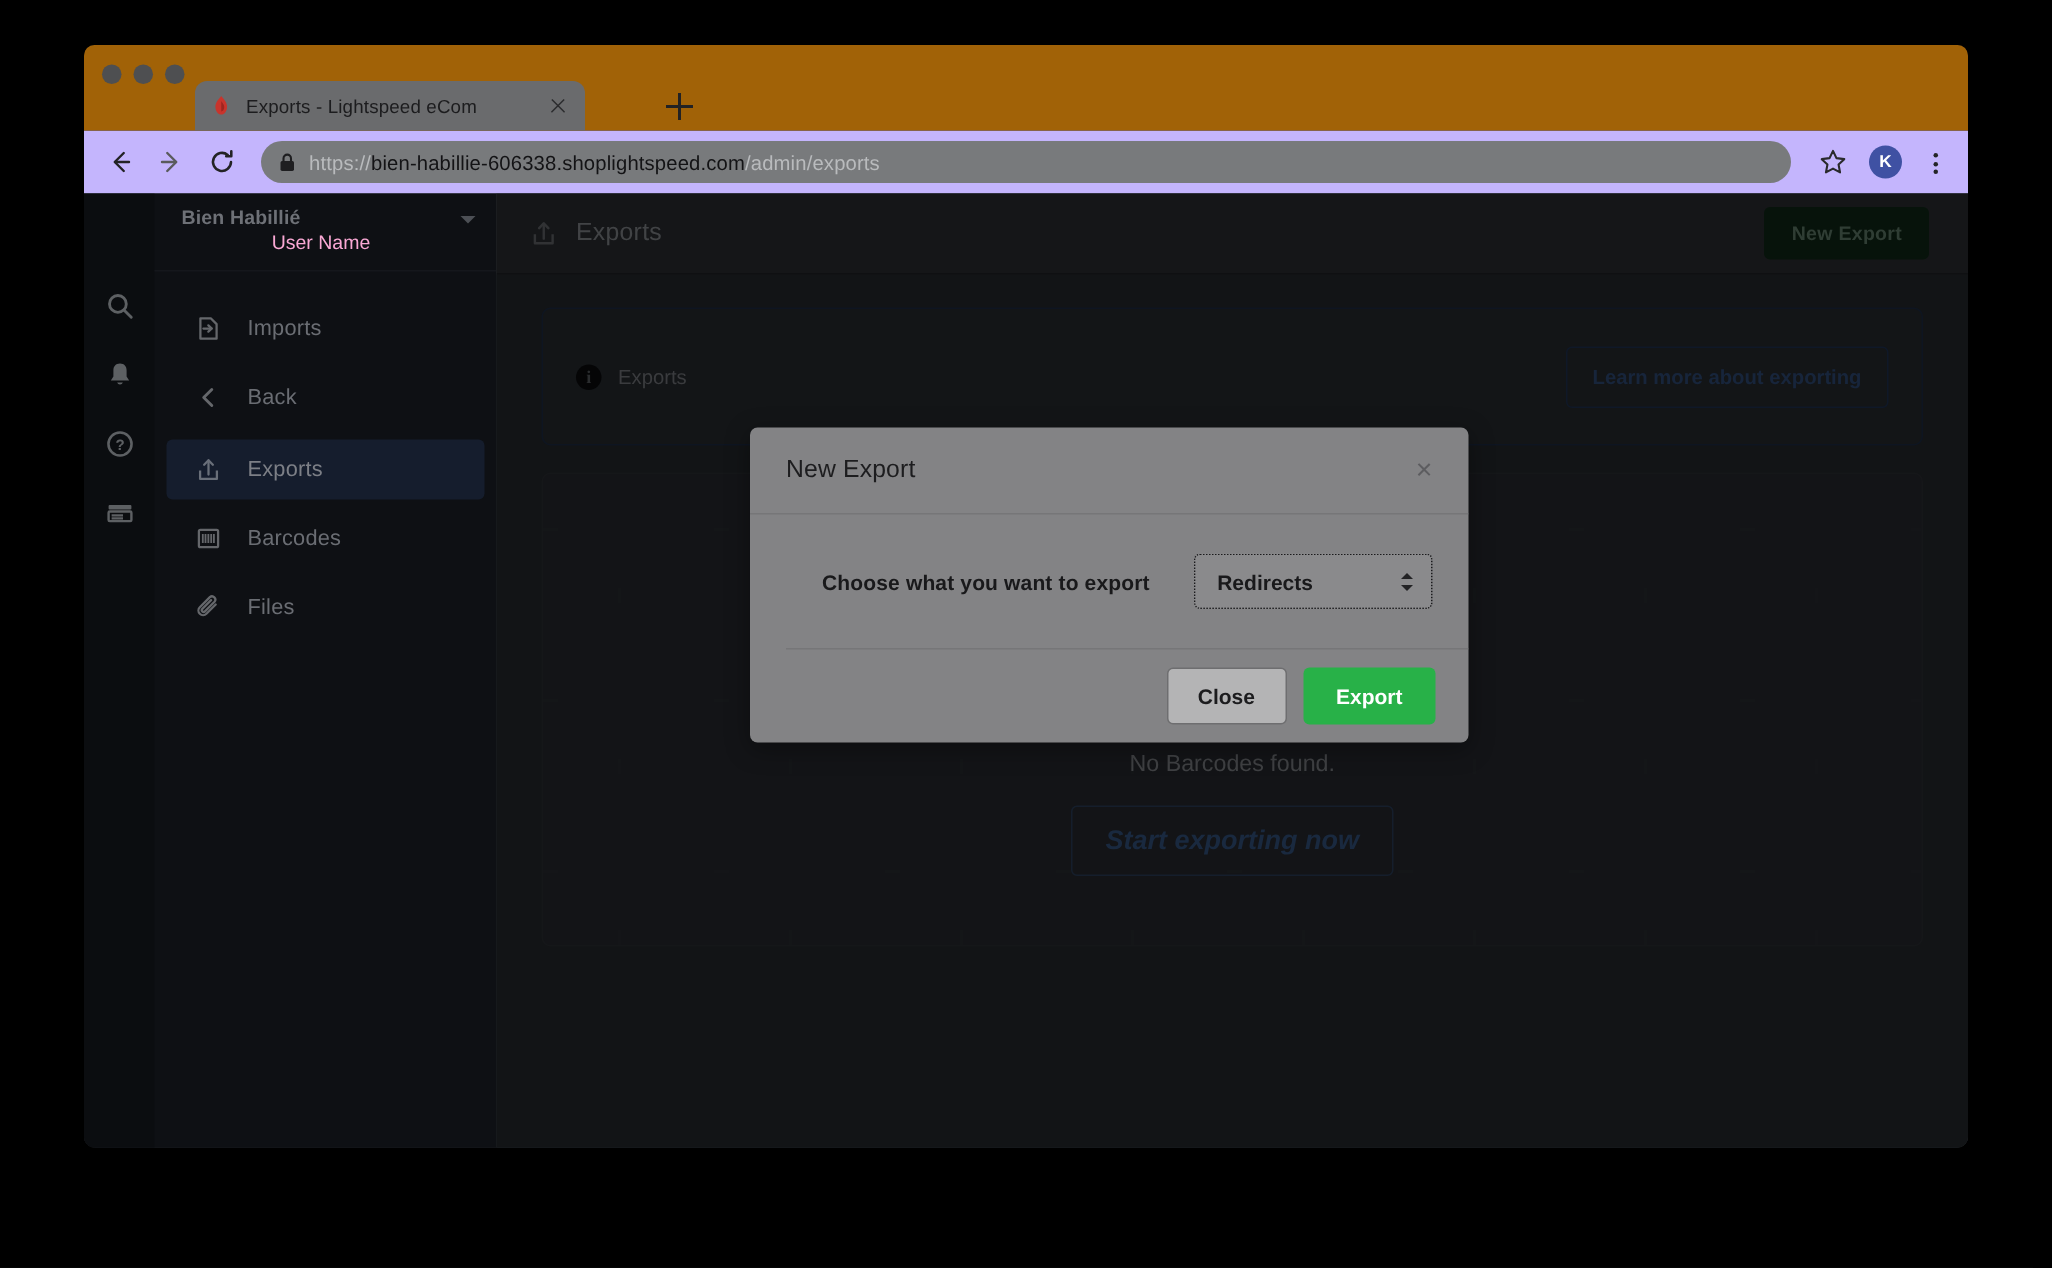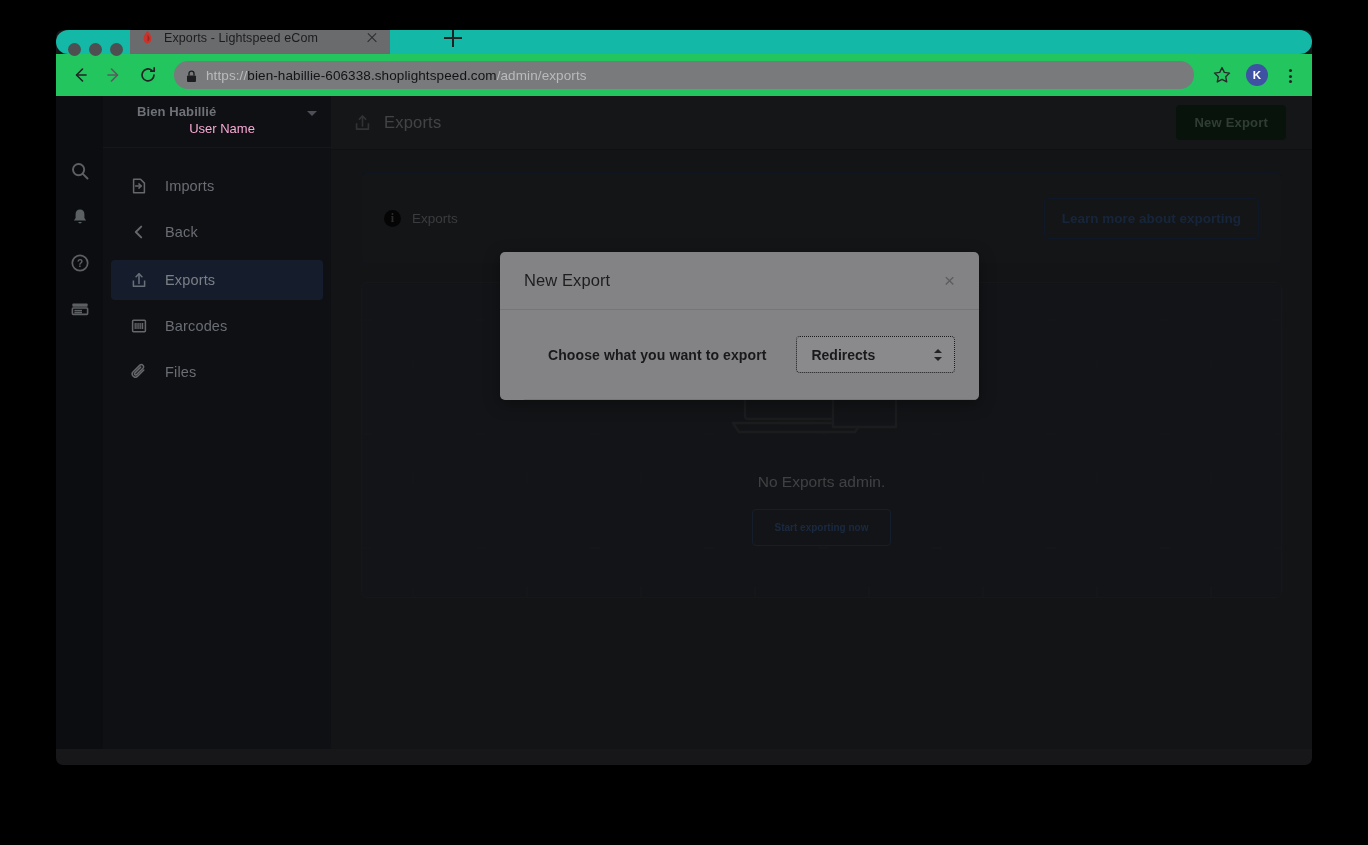--- a/index.html
+++ b/index.html
@@ -15,27 +15,26 @@
     position: absolute;
     left: 56px; top: 30px;
     width: 1256px; height: 735px;
     border-radius: 7px;
     overflow: hidden;
     background: #17171a;
   }
 
   
   .tabstrip {
-    height: 24px;
-    background: #14b8a6;
+    height: 57px;
+    background: #a16207;
     position: relative;
     display: flex;
     align-items: flex-end;
     padding-left: 10px;
-    border-radius: 16px;
   }
   .traffic-lights {
     position: absolute;
     left: 12px; top: 13px;
     display: flex; gap: 8px;
   }
   .dot { width: 13px; height: 13px; border-radius: 50%; background: #4e4f51; }
 
   .tab {
     position: absolute;
@@ -78,21 +77,21 @@
   }
   .newtab:before, .newtab:after {
     content: ""; position: absolute; background: #222224;
   }
   .newtab:before { left: 0; top: 8px; width: 18px; height: 2px; }
   .newtab:after  { left: 8px; top: 0; width: 2px; height: 18px; }
 
   
   .toolbar {
     height: 42px;
-    background: #22c55e;
+    background: #c4b5fd;
     display: flex; align-items: center;
     padding: 0 14px;
     gap: 14px;
   }
   .nav-btn {
     width: 20px; height: 20px;
     flex: 0 0 20px;
     position: relative;
   }
   .omnibox {
@@ -163,21 +162,21 @@
     display: flex; align-items: center; justify-content: center;
   }
   .sidebar-main { flex: 1 1 auto; position: relative; }
 
   .store-header {
     height: 52px;
     padding: 7px 14px 0 18px;
     display: flex; align-items: flex-start;
     border-bottom: 1px solid #15171c;
   }
-  .store-header-text { flex: 1 1 auto; margin-left: 16px; }
+  .store-header-text { flex: 1 1 auto; }
   .store-name {
     font-size: 13px; font-weight: bold;
     color: #6e7177;
     line-height: 17px;
     letter-spacing: .1px;
   }
   .store-user {
     font-size: 13px;
     color: #f9a8d4;
     line-height: 17px;
@@ -319,24 +318,25 @@
     font-size: 15.5px;
     color: #7e8186;
     margin-bottom: 18px;
     position: relative;
   }
   .btn-start-exporting {
     background: transparent;
     border: 1px solid #2a3d59;
     border-radius: 4px;
     color: #33527f;
-    font-size: 10px; font-weight: bold;
+    font-size: 18px; font-weight: bold;
     padding: 12px 22px;
     font-family: inherit;
     position: relative;
+    font-style: italic;
   }
 
   
   .overlay {
     position: absolute;
     inset: 0;
     background: rgba(0,0,0,0.50);
     z-index: 40;
   }
   .modal {
@@ -638,21 +638,21 @@
               <path d="M44 30 Q49 23 54 30" stroke="#34383d" stroke-width="2.6" fill="none" stroke-linecap="round"></path>
               <path d="M82 30 Q87 23 92 30" stroke="#34383d" stroke-width="2.6" fill="none" stroke-linecap="round"></path>
               <path d="M46 45 Q68 64 90 45" stroke="#34383d" stroke-width="2.8" fill="none" stroke-linecap="round"></path>
 
               <path d="M104 18 H152 L167 33 V92 H104 Z" stroke="#34383d" stroke-width="2.4" fill="#26292e" stroke-linejoin="round"></path>
               <path d="M152 18 V33 H167" stroke="#34383d" stroke-width="2.4" fill="none" stroke-linejoin="round"></path>
               <text x="137" y="63" font-size="21" font-family="Liberation Sans, sans-serif" fill="#3a3e43" text-anchor="middle">.CSV</text>
             </svg>
           </div>
 
-          <div class="empty-title">No Exports admin.</div>
+          <div class="empty-title">No Barcodes found.</div>
           <button class="btn-start-exporting">Start exporting now</button>
         </div>
 
       </div>
 
       <div class="overlay"></div>
     </div>
 
     <div class="modal">
       <div class="modal-header">
@@ -661,16 +661,20 @@
       </div>
 
       <div class="modal-body">
         <span class="modal-label">Choose what you want to export</span>
         <div class="select-wrap">
           <span class="select-value">Redirects</span>
           <span class="select-arrows"></span>
         </div>
       </div>
 
+      <div class="modal-footer">
+        <button class="btn-close">Close</button>
+        <button class="btn-export">Export</button>
+      </div>
     </div>
 
   </div>
 </div>
 
 </body></html>

